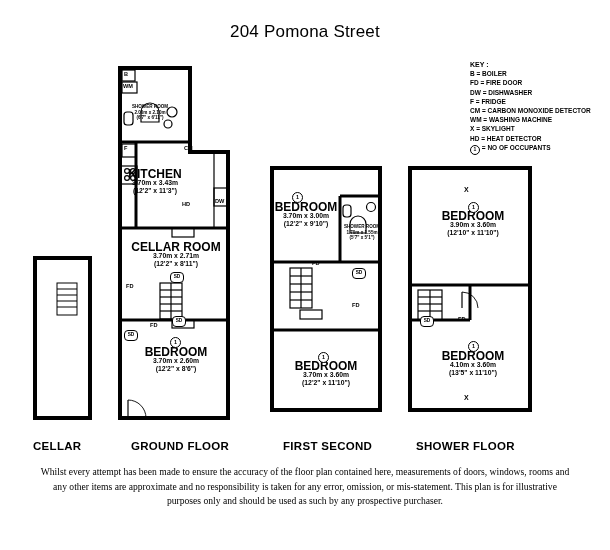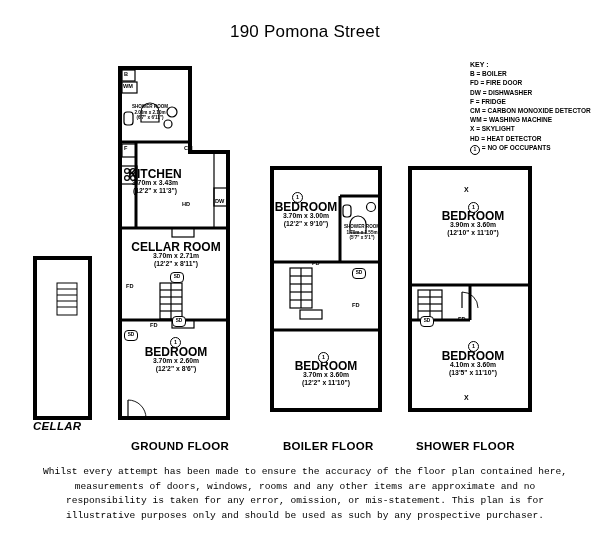--- a/index.html
+++ b/index.html
@@ -22,21 +22,21 @@
     font-size:6.5px;font-weight:bold;line-height:9.2px;
     white-space:nowrap;
   }
   .key .kh{font-size:7px;}
   .floorlabel{
     position:absolute;font-size:11.5px;font-weight:bold;letter-spacing:.3px;
   }
   .disclaimer{
     position:absolute;left:40px;top:465px;width:530px;
     font-size:9.6px;line-height:14.5px;text-align:center;
-    font-family:Liberation Mono, monospace;
+    font-family:Liberation Serif, serif;
   }
   .roomtxt{
     position:absolute;text-align:center;font-size:6.8px;font-weight:bold;
     line-height:8.6px;white-space:nowrap;
   }
   .roomtxt .rn{font-size:12px;}
   .tiny{
     position:absolute;text-align:center;font-size:4.6px;font-weight:bold;
     line-height:5.6px;white-space:nowrap;
   }
@@ -50,21 +50,21 @@
   }
   .sd{
     position:absolute;width:12px;height:9px;border:1px solid #000;border-radius:4px;
     font-size:4.8px;font-weight:bold;text-align:center;line-height:8.5px;background:#fff;
   }
   .xmark{position:absolute;font-size:7px;font-weight:bold;}
 </style>
 </head>
 <body>
 
-<div class="title">190 Pomona Street</div>
+<div class="title">204 Pomona Street</div>
 
 <div class="key">
   <div class="kh">KEY :</div>
   <div>B = BOILER</div>
   <div>FD = FIRE DOOR</div>
   <div>DW = DISHWASHER</div>
   <div>F = FRIDGE</div>
   <div>CM = CARBON MONOXIDE DETECTOR</div>
   <div>WM = WASHING MACHINE</div>
   <div>X = SKYLIGHT</div>
@@ -252,18 +252,18 @@
 <div class="lbl" style="left:458px;top:316px;">FD</div>
 <div class="xmark" style="left:464px;top:186px;">X</div>
 <div class="xmark" style="left:464px;top:394px;">X</div>
 
 <div class="circ" style="left:170px;top:337px;">1</div>
 <div class="circ" style="left:292px;top:192px;">1</div>
 <div class="circ" style="left:318px;top:352px;">1</div>
 <div class="circ" style="left:468px;top:202px;">1</div>
 <div class="circ" style="left:468px;top:341px;">1</div>
 
-<div class="floorlabel" style="left:33px;top:420px;font-style:italic;">CELLAR</div>
+<div class="floorlabel" style="left:33px;top:440px;">CELLAR</div>
 <div class="floorlabel" style="left:131px;top:440px;text-align:center;">GROUND FLOOR</div>
-<div class="floorlabel" style="left:283px;top:440px;">BOILER FLOOR</div>
+<div class="floorlabel" style="left:283px;top:440px;">FIRST SECOND</div>
 <div class="floorlabel" style="left:416px;top:440px;">SHOWER FLOOR</div>
 
 <div class="disclaimer">Whilst every attempt has been made to ensure the accuracy of the floor plan contained here, measurements of doors, windows, rooms and any other items are approximate and no responsibility is taken for any error, omission, or mis-statement. This plan is for illustrative purposes only and should be used as such by any prospective purchaser.</div>
 
 </body></html>

